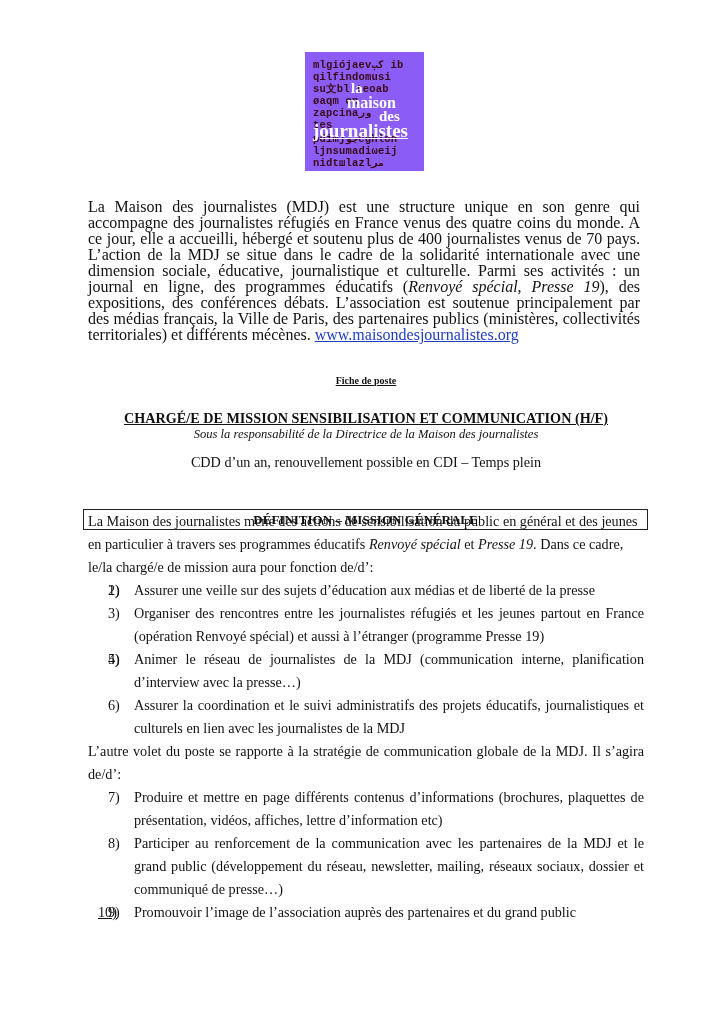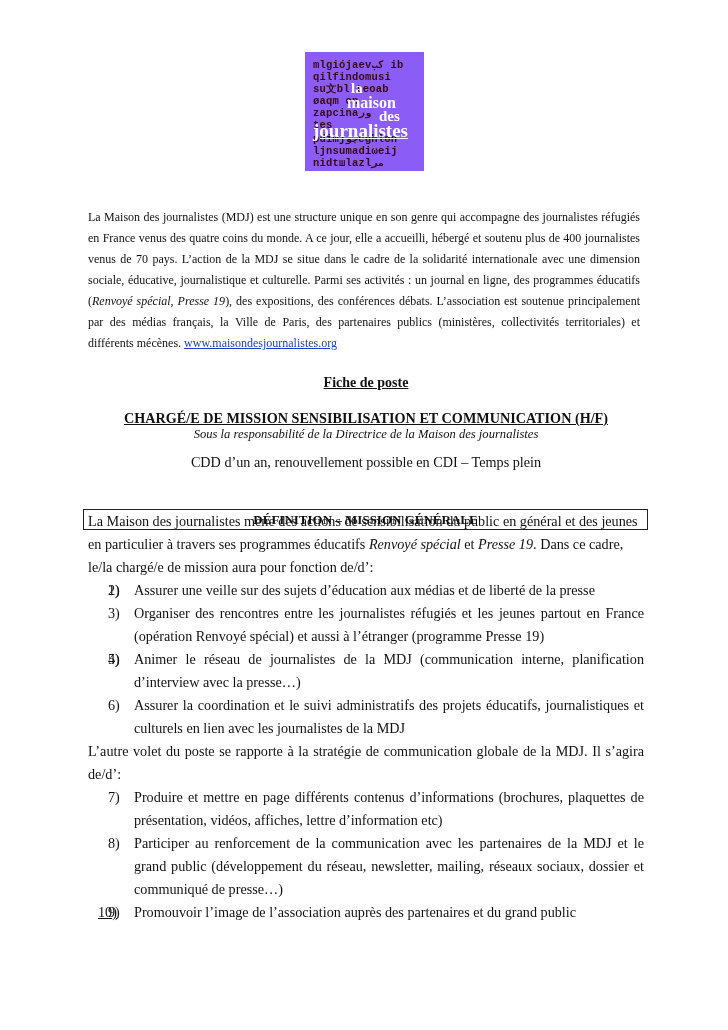--- a/index.html
+++ b/index.html
@@ -15,26 +15,26 @@
   }
   .logo .row {
     position: absolute; left: 8px; width: 104px; font-size: 10.5px; line-height: 11px;
     color: #3a0a14; letter-spacing: 0.2px; white-space: nowrap; font-weight: bold;
   }
   .logo .hl {
     position: absolute; color: #ffffff; font-family: "Liberation Serif", "DejaVu Serif", serif;
     font-weight: bold; white-space: nowrap;
   }
   .intro {
-    position: absolute; left: 88px; top: 207px; width: 552px;
-    font-size: 12px; line-height: 21px; text-align: justify;
+    position: absolute; left: 88px; top: 199px; width: 552px;
+    font-size: 16px; line-height: 16px; text-align: justify;
   }
   .intro a { color: #1f3cc4; text-decoration: underline; }
   .center { position: absolute; left: 83px; width: 566px; text-align: center; }
-  .fiche { top: 375px; font-size: 14px; font-weight: bold; text-decoration: underline; }
+  .fiche { top: 375px; font-size: 10px; font-weight: bold; text-decoration: underline; }
   .jobtitle { top: 410px; font-size: 14.2px; font-weight: bold; text-decoration: underline; }
   .under { top: 427px; font-size: 12.6px; font-style: italic; }
   .contract { top: 454px; font-size: 14.2px; }
   .section-box {
     position: absolute; left: 83px; top: 487px; width: 563px; height: 19px;
     border: 1.3px solid #222; text-align: center; font-size: 13px; font-weight: bold;
     line-height: 19px;
     margin-top: 22px;
   }
   .body-text {

